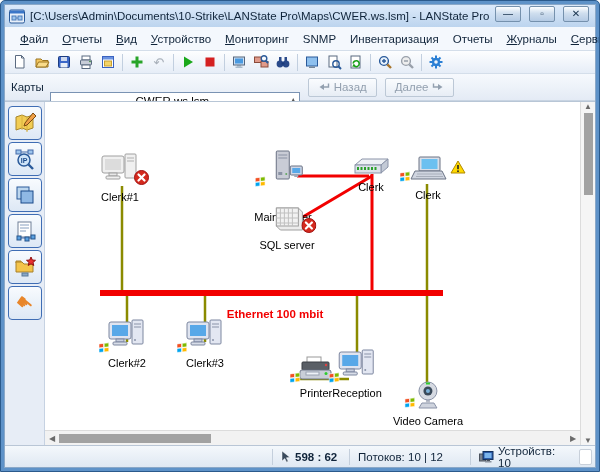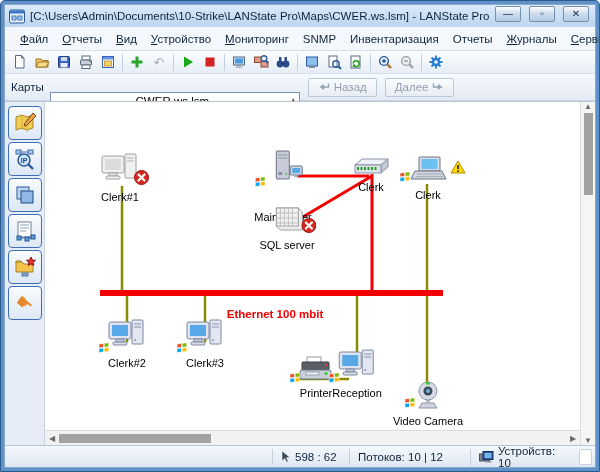--- a/index.html
+++ b/index.html
@@ -77,21 +77,21 @@
   .vthumb { width:9px; height:82px; background:#a2a2a2; margin-top:2px; }
   .vsp { flex:1; }
 
   
   .statusbar { height:22px; background:linear-gradient(#f4f8fc,#dfe8f2);
                border-top:1px solid #b9c6d6; display:flex; align-items:center; font-size:11.5px;
                color:#10243a; }
   .sfield { display:flex; align-items:center; gap:4px; padding:0 8px; height:100%; }
   .ssep { width:1px; height:16px; background:#c4cfdc; }
   .sf1 { width:267px; }
-  .sf2 { width:76px; }
+  .sf2 { width:76px;font-weight:bold; }
   .sf3 { width:120px; }
   .sf4 { flex:1; }
   .grip { width:13px; height:16px; background:#fff; border:1px solid #c8d0da;
           border-radius:2px; margin-right:3px; }
 </style>
 </head>
 <body>
 
 <div class="window">
  <div class="frame">

